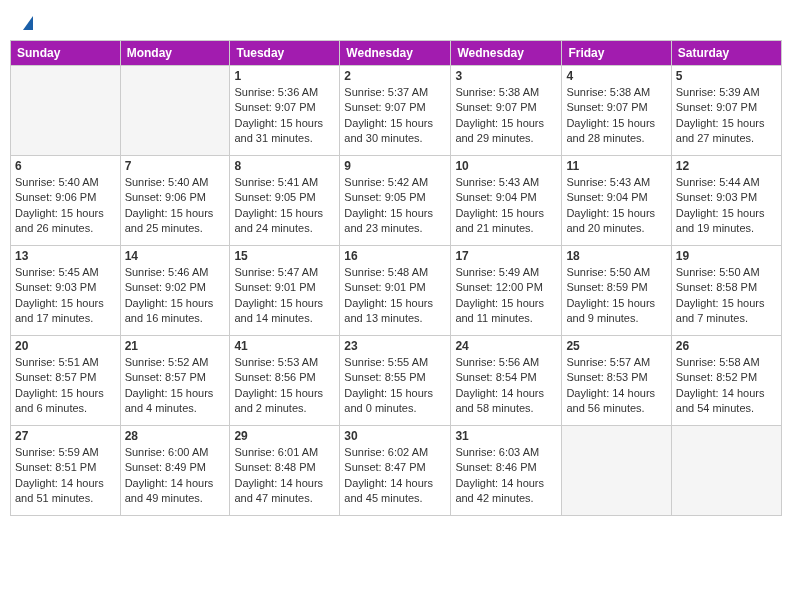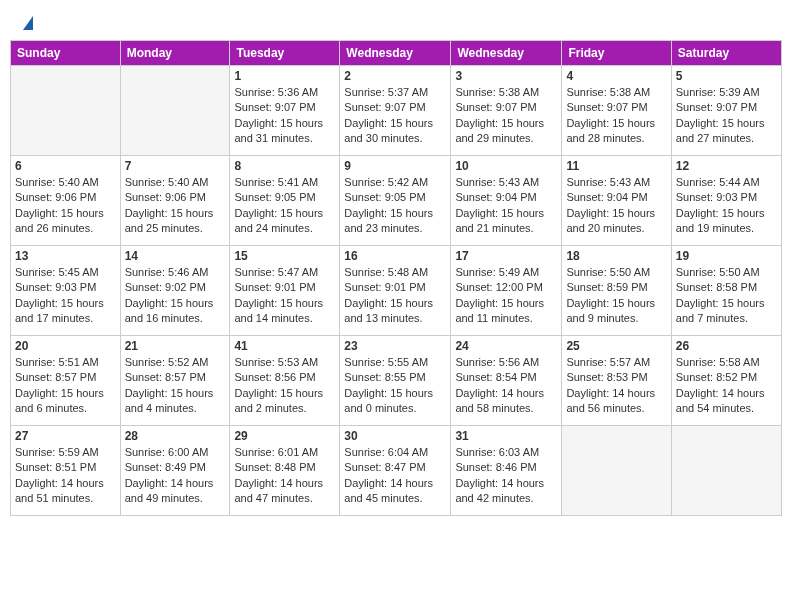--- a/index.html
+++ b/index.html
@@ -337,21 +337,21 @@
         </td>
         <td>
           <span class="day-number">29</span>
           <div class="day-info">Sunrise: 6:01 AM
 Sunset: 8:48 PM
 Daylight: 14 hours
 and 47 minutes.</div>
         </td>
         <td>
           <span class="day-number">30</span>
-          <div class="day-info">Sunrise: 6:04 AM
+          <div class="day-info">Sunrise: 6:02 AM
 Sunset: 8:47 PM
 Daylight: 14 hours
 and 45 minutes.</div>
         </td>
         <td>
           <span class="day-number">31</span>
           <div class="day-info">Sunrise: 6:03 AM
 Sunset: 8:46 PM
 Daylight: 14 hours
 and 42 minutes.</div>

